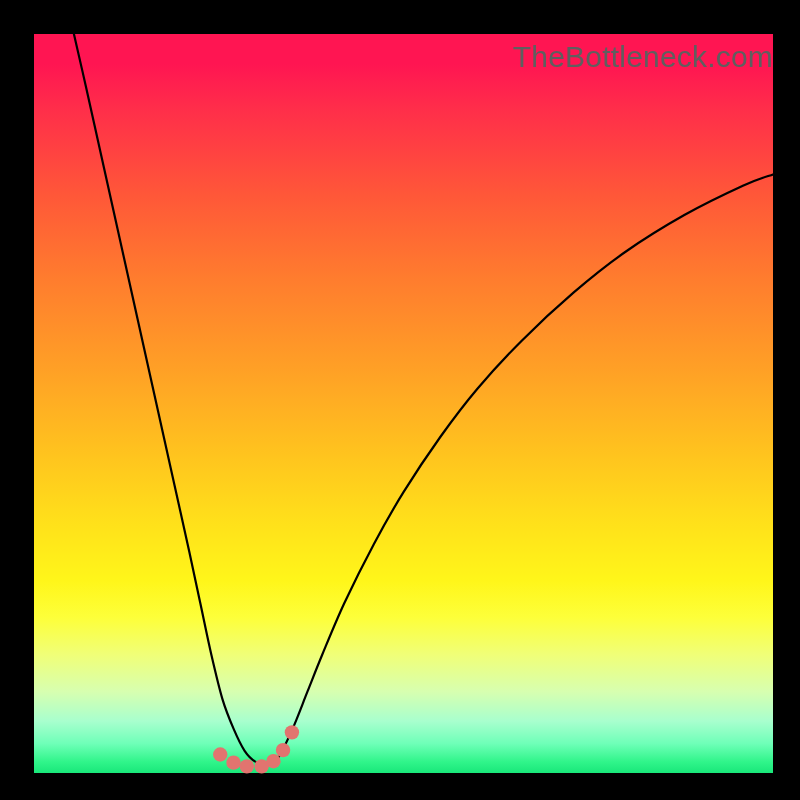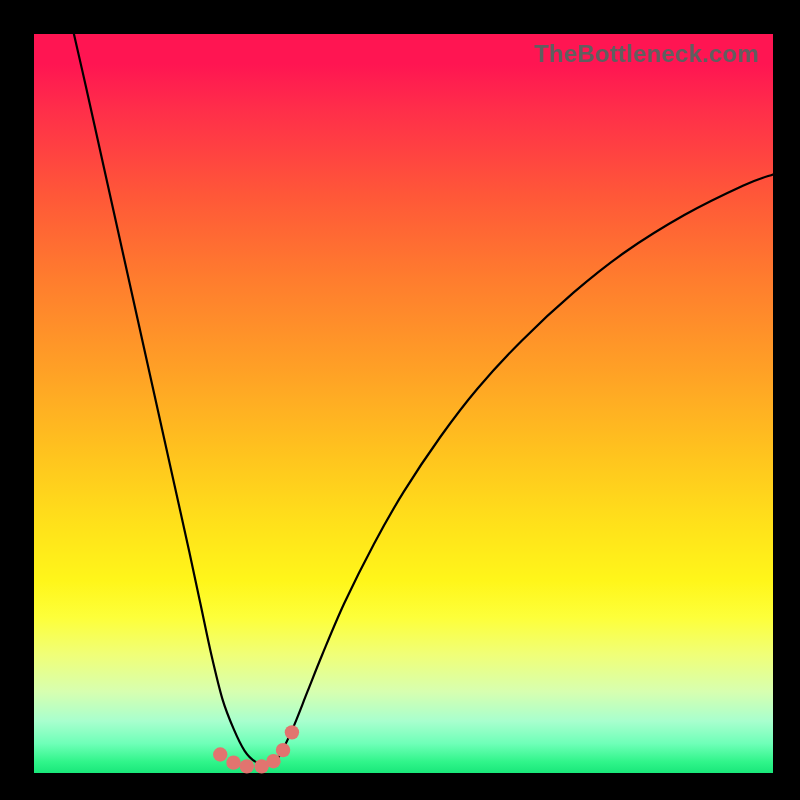--- a/index.html
+++ b/index.html
@@ -39,24 +39,24 @@
       #d7ffb0 89%,
       #a8ffce 93%,
       #6fffb8 96%,
       #30f58a 98.5%,
       #19e77a 100%
     );
   }
   .watermark {
     position: absolute;
     top: 6px;
-    right: 14px;
+    right: 0;
     color: #5f5f5f;
-    font-size: 24px;
-    font-weight: 700;
+    font-size: 30px;
+    font-weight: 400;
     letter-spacing: 0.2px;
     user-select: none;
   }
   svg.curve {
     position: absolute;
     left: 0;
     top: 0;
     width: 739px;
     height: 739px;
     overflow: visible;

